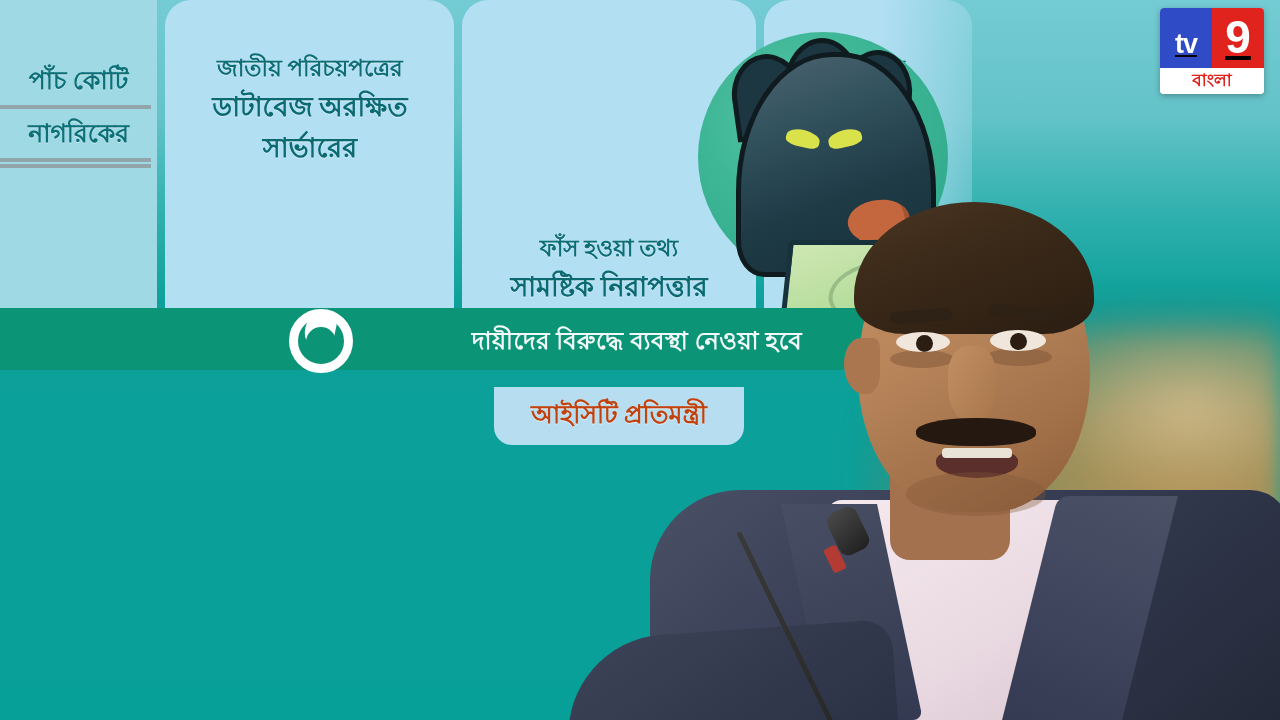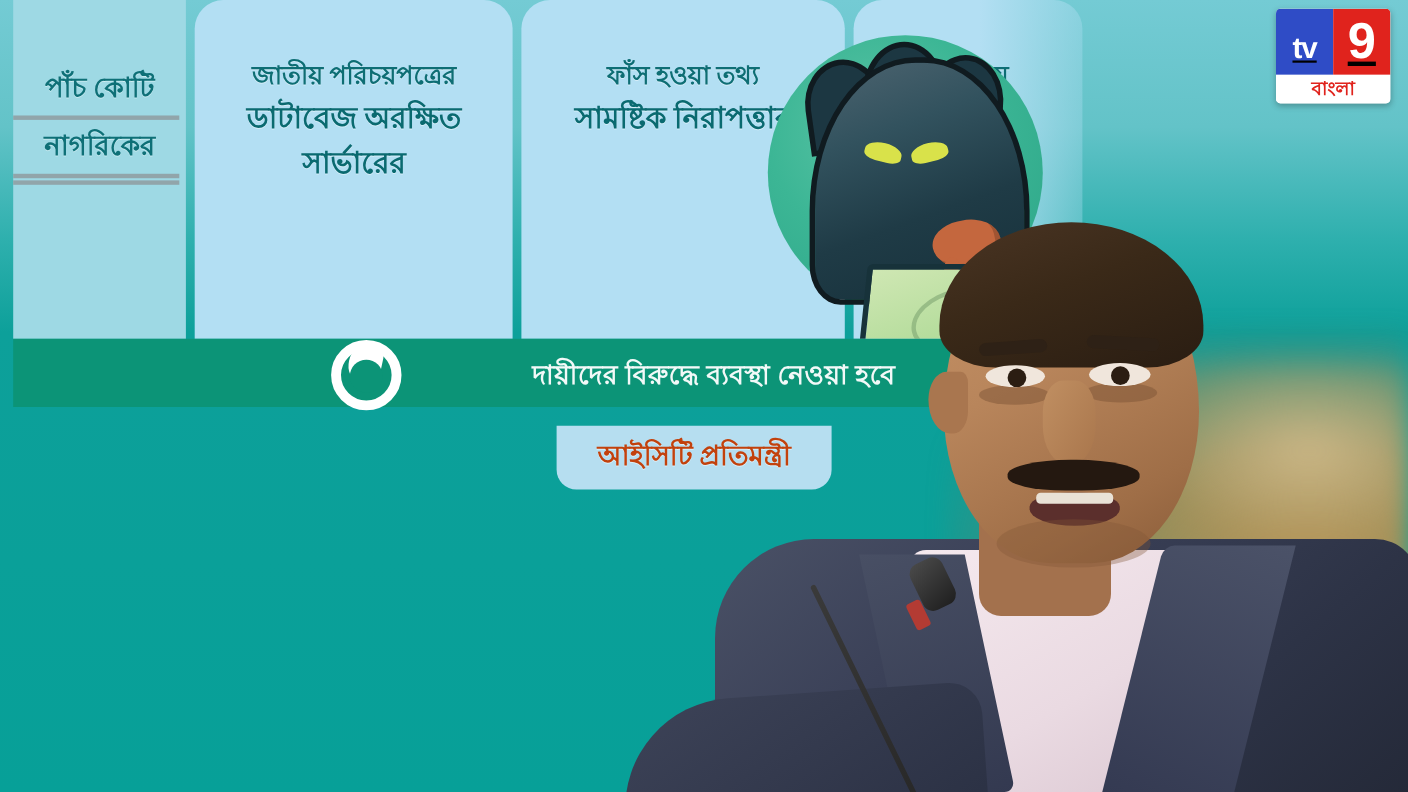--- a/index.html
+++ b/index.html
@@ -14,29 +14,29 @@
   .bg-base{position:absolute;inset:0;
     background:linear-gradient(180deg,#74cbd4 0%,#63c3c8 16%,#2fb0ae 30%,#0da09a 42%,#07a098 100%);}
   .bg-warm{position:absolute;right:0;top:300px;width:420px;height:420px;
     background:radial-gradient(ellipse at 78% 55%, rgba(196,150,84,.95) 0%, rgba(176,132,70,.75) 38%, rgba(120,120,95,.20) 66%, rgba(10,160,154,0) 82%);
     filter:blur(10px);}
   .bg-warm2{position:absolute;right:0;top:330px;width:300px;height:200px;
     background:radial-gradient(ellipse at 70% 40%, rgba(226,198,150,.75) 0%, rgba(190,150,90,.35) 50%, rgba(10,160,154,0) 80%);
     filter:blur(14px);}
 
   
-  .card{position:absolute;left:12px;top:0;width:980px;height:308px;}
+  .card{position:absolute;left:0;top:0;width:980px;height:308px;padding-left:12px;}
   .panels{position:absolute;left:0;top:0;width:980px;height:308px;display:flex;}
 
   .panel{position:relative;height:308px;background:#b3dff3;
          border-radius:26px 26px 0 0;margin-right:8px;
          display:flex;align-items:flex-start;justify-content:center;}
   .panel.first{background:#9ed9e4;border-radius:0;width:160px;margin-right:8px;}
   .panel.p2{width:294px;}
-  .panel.p3{width:298px;}
+  .panel.p3{width:298px;align-items:flex-end;}
   .panel.p4{width:212px;background:linear-gradient(90deg,#b3dff3 0%,#b3dff3 55%,rgba(179,223,243,.35) 100%);}
 
   .ptext{padding:52px 14px 0;text-align:center;color:#0e6e74;
          font-family:"Liberation Serif", serif;font-weight:700;
          font-size:23px;line-height:1.52;
          text-shadow:0 1px 0 rgba(255,255,255,.45);}
   .ptext .hl{display:block;font-size:27px;color:#0a6a70;}
 
   
   .stack{padding-top:58px;width:100%;text-align:center;}

